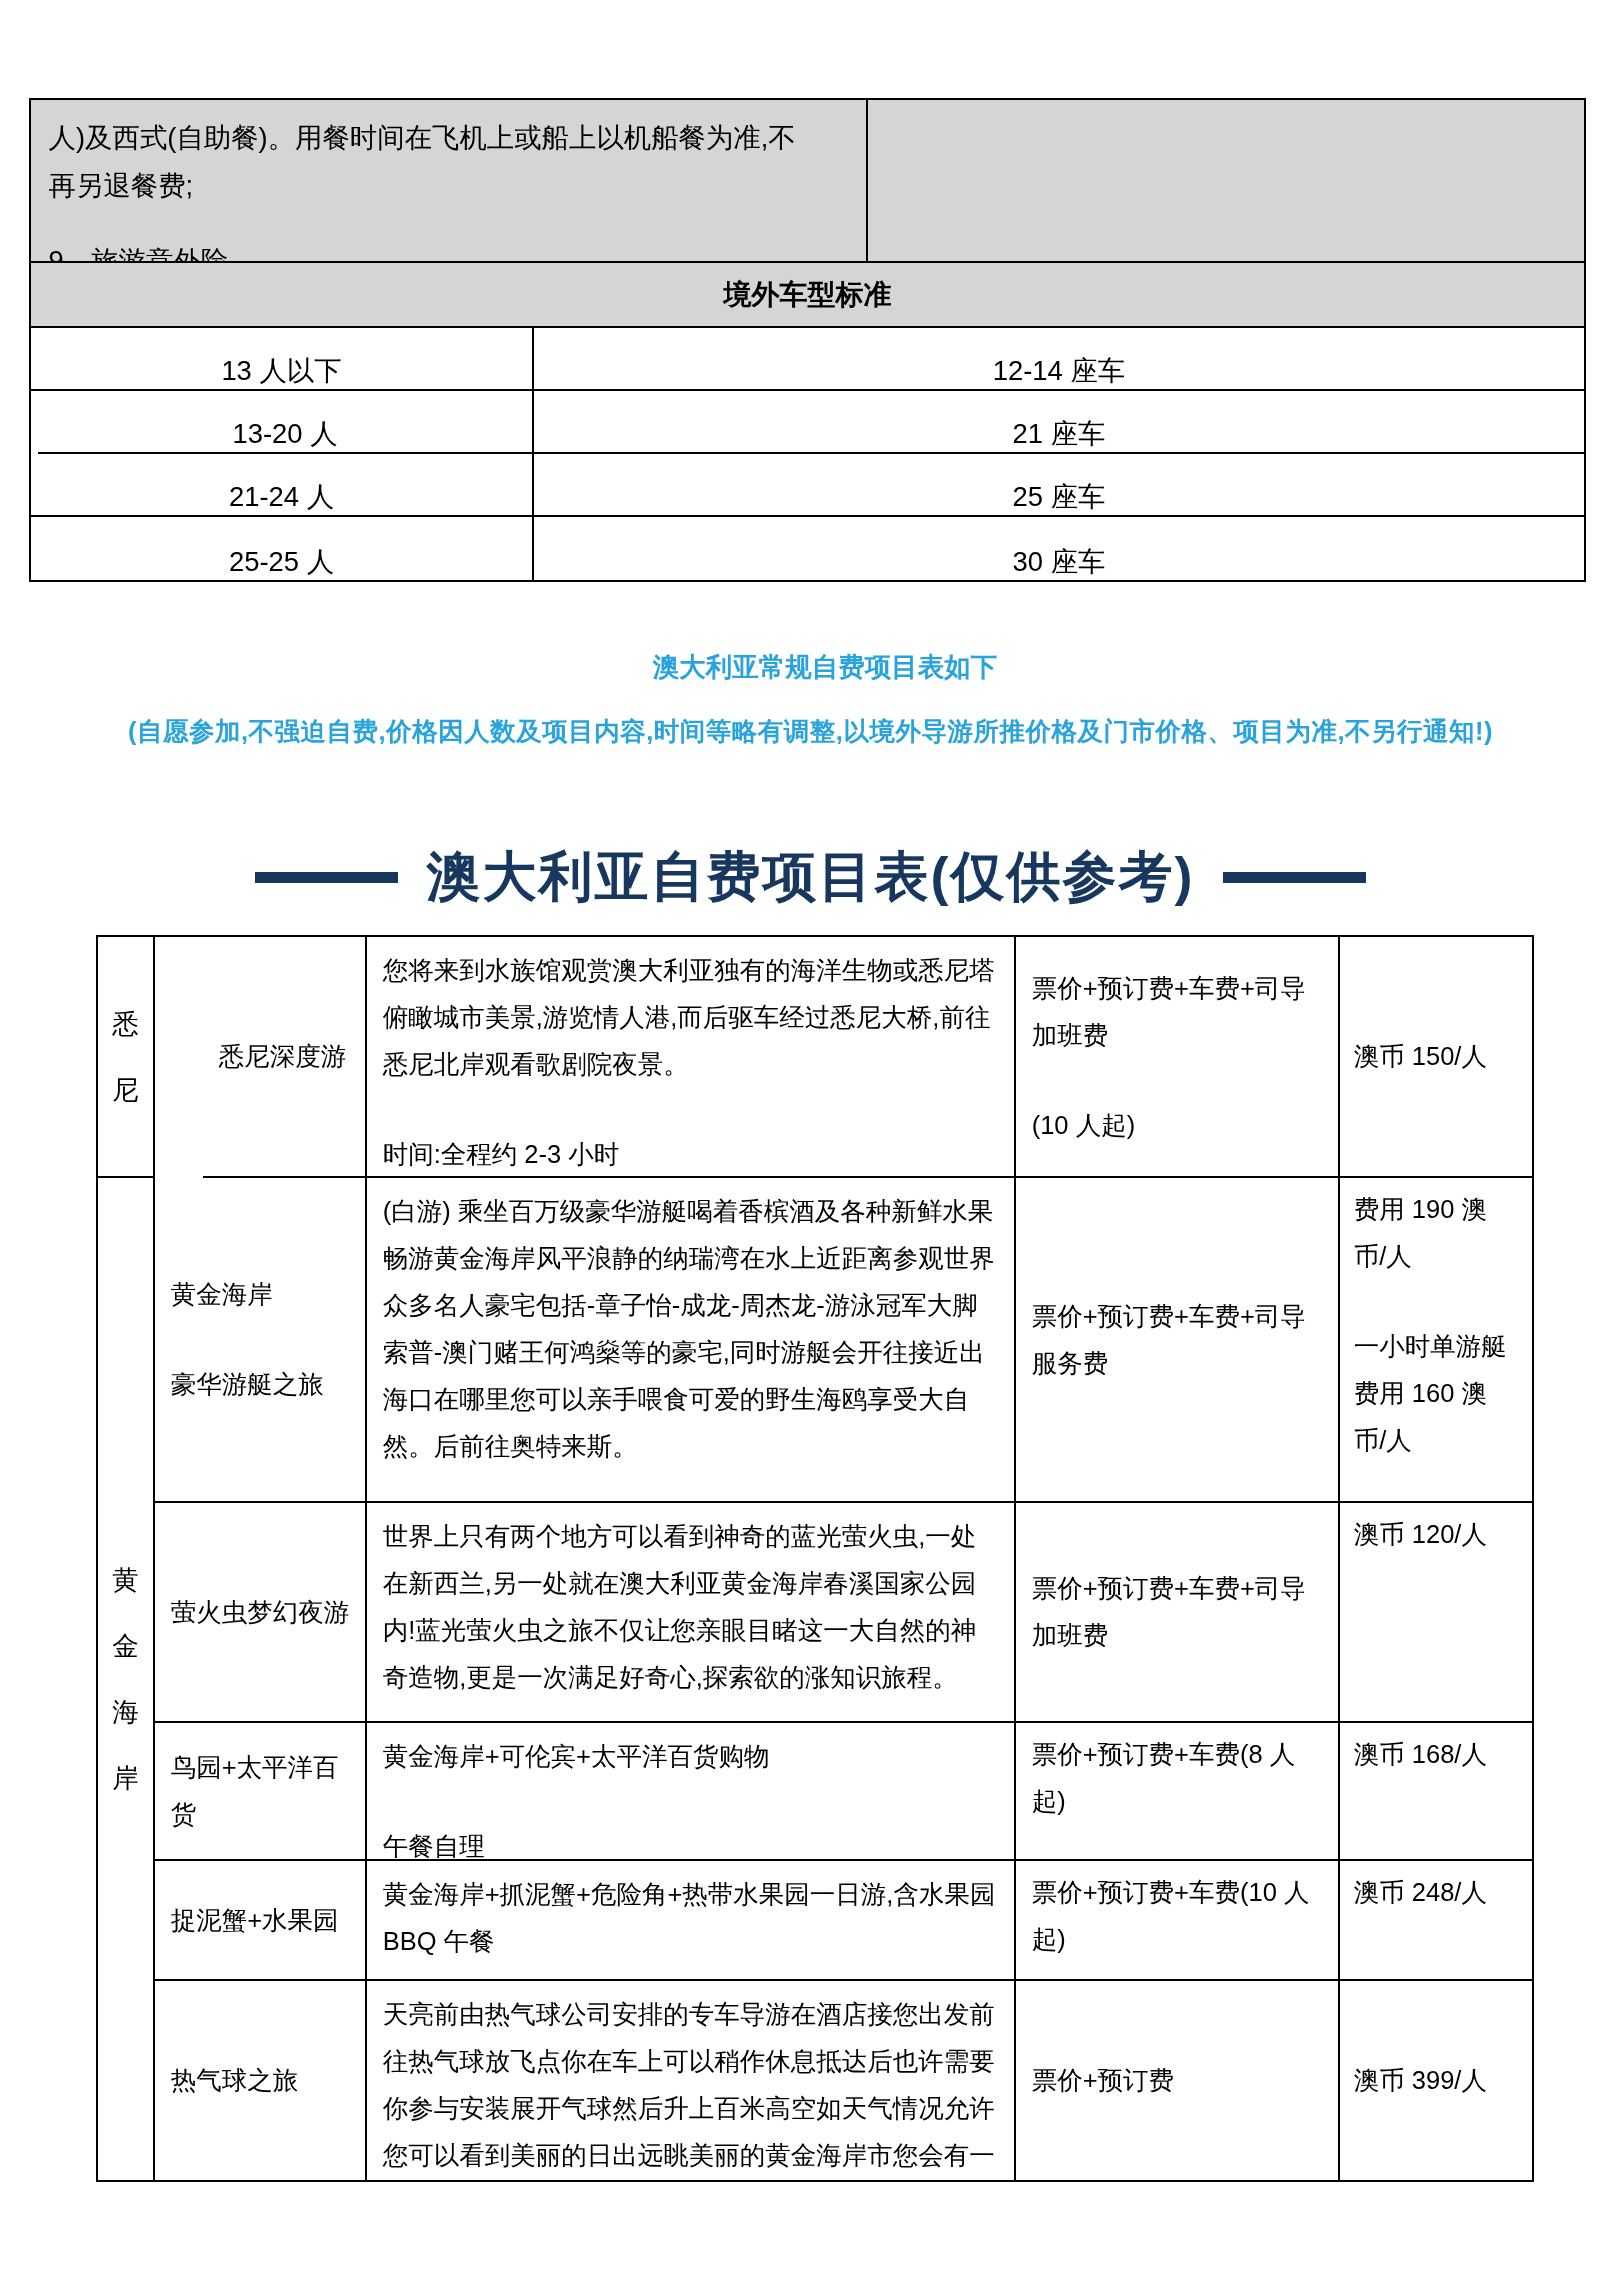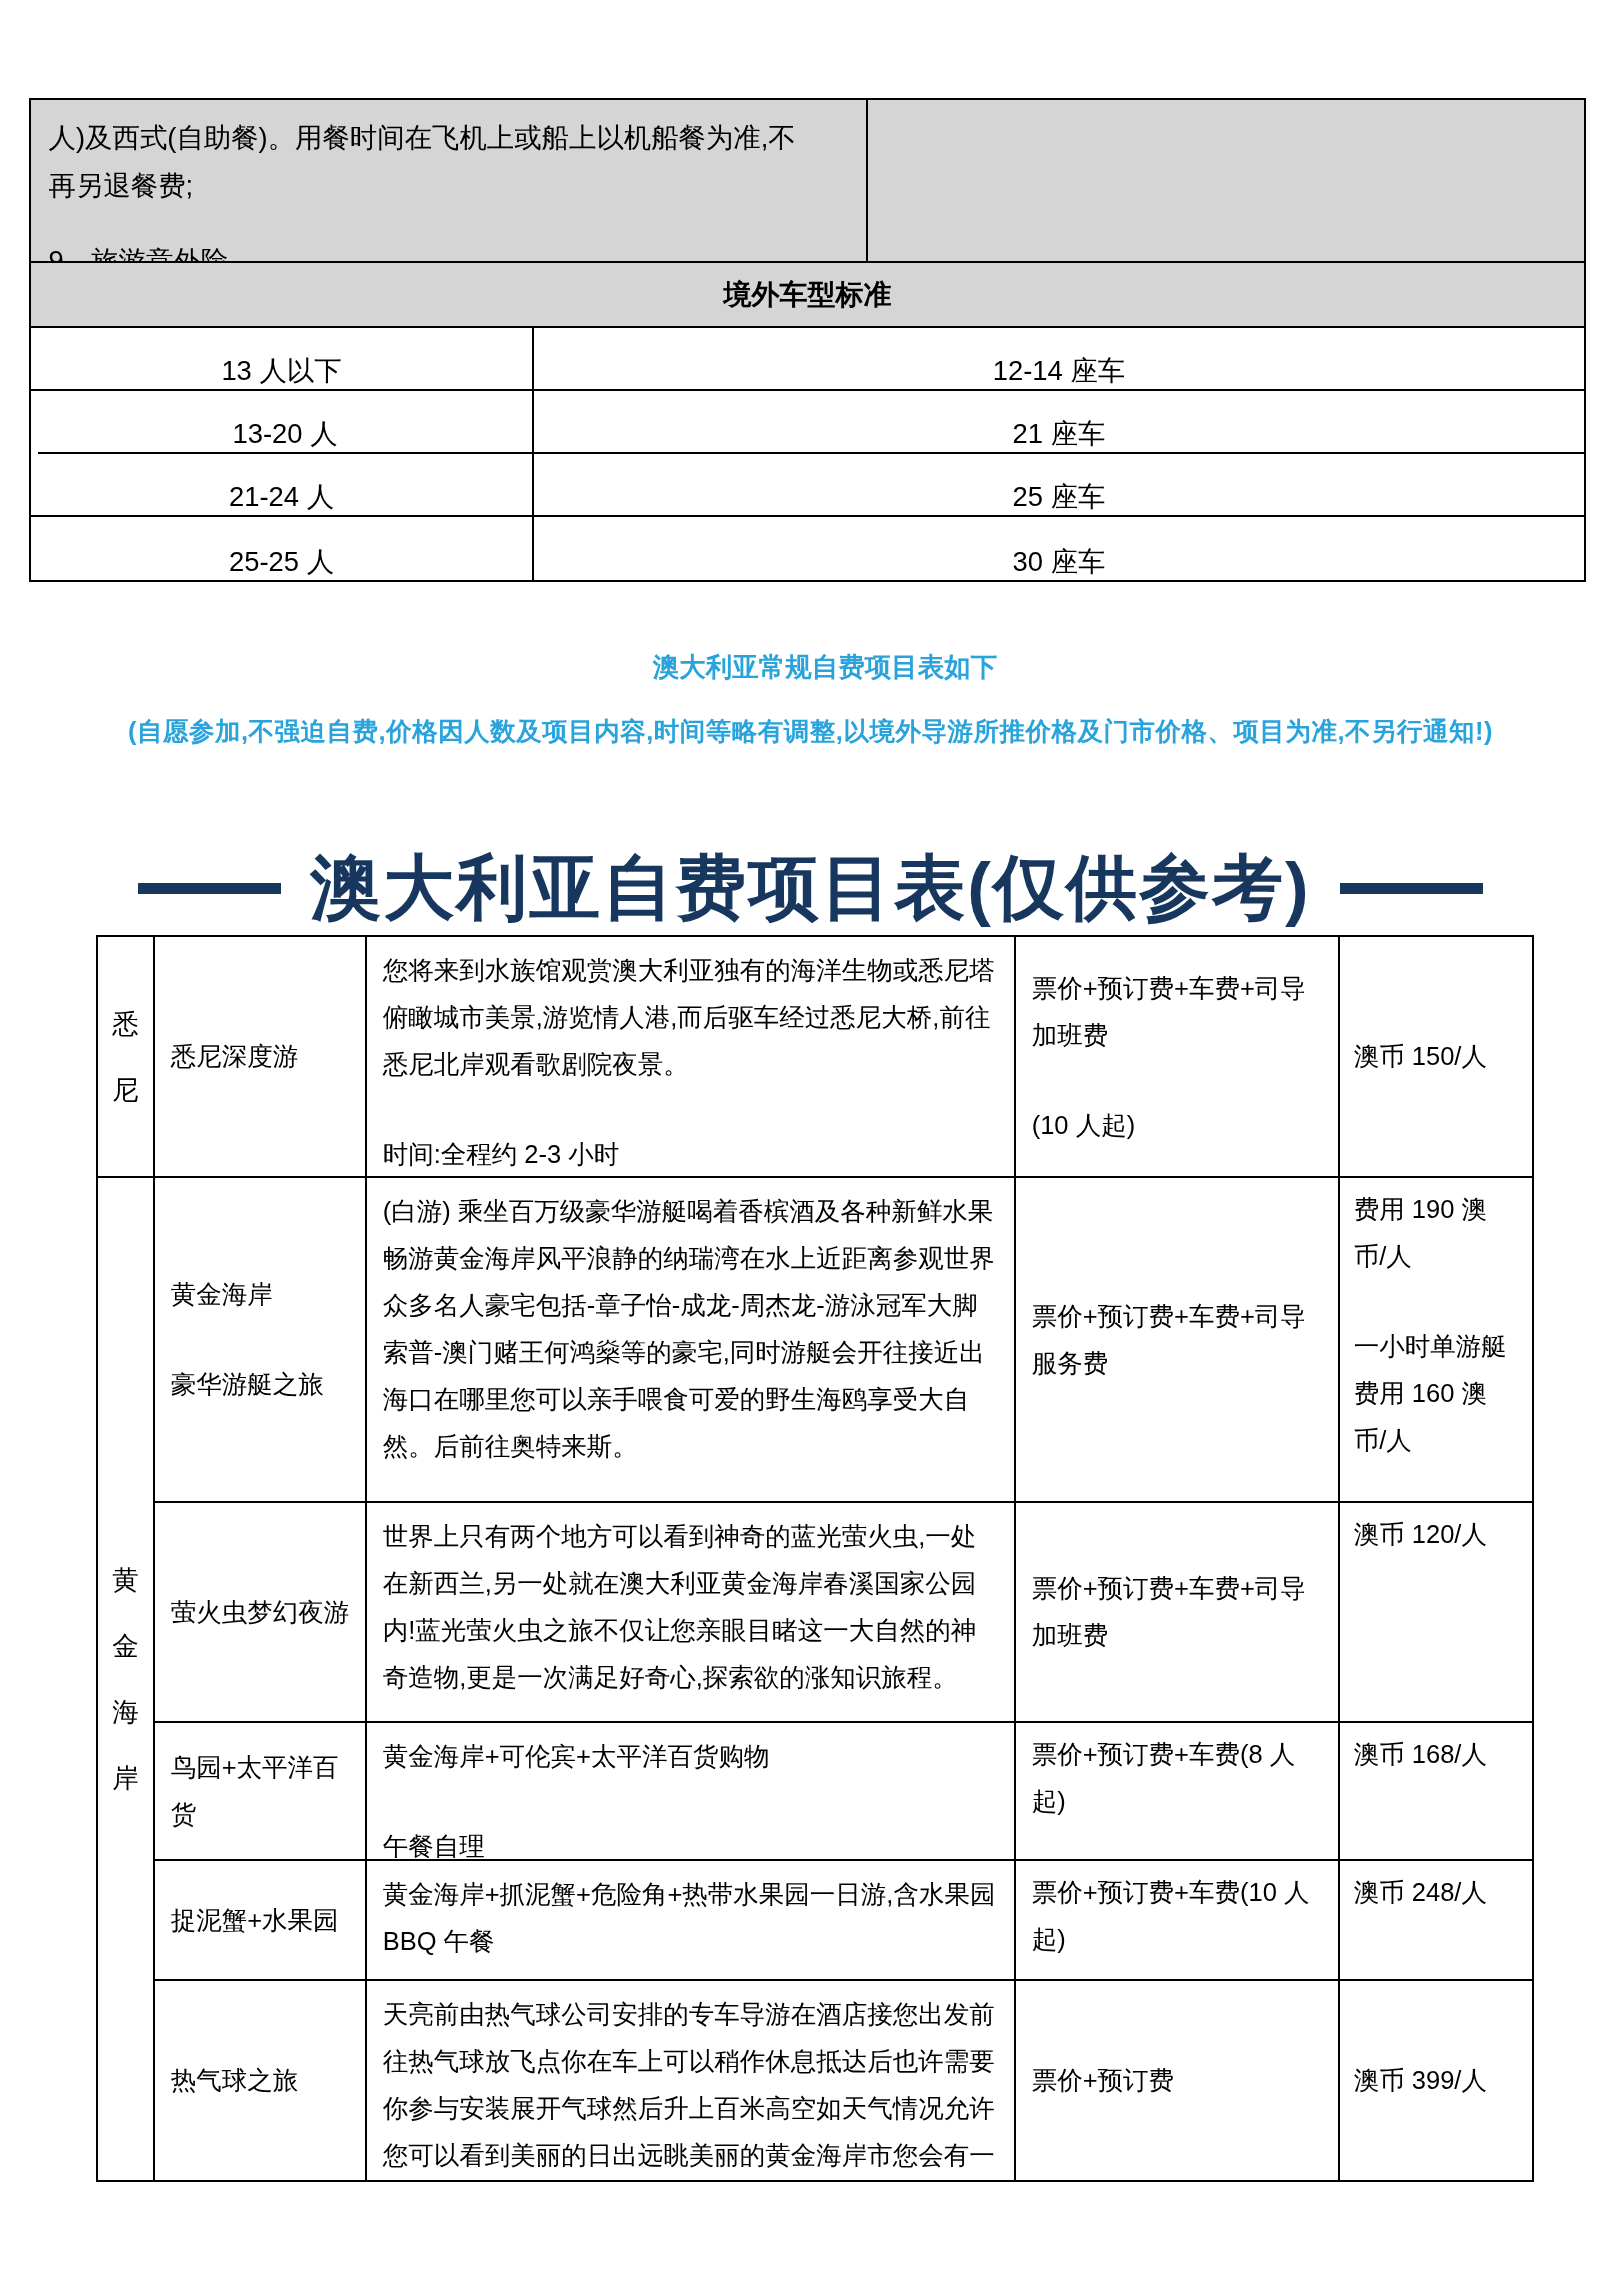--- a/index.html
+++ b/index.html
@@ -51,21 +51,21 @@
   }
   .disclaimer{
     position:absolute;top:714px;left:0;width:1621px;text-align:center;
     color:var(--accent);font-weight:700;font-size:25.5px;letter-spacing:0.5px;
   }
   .title-row{
     position:absolute;top:841px;left:0;width:1621px;
     display:flex;justify-content:center;align-items:center;gap:29px;
     color:var(--navy);
   }
-  .title-text{font-size:71px;font-weight:700;letter-spacing:2px;}
+  .title-text{font-size:54px;font-weight:700;letter-spacing:2px;}
   .dash{width:143px;height:10.8px;background:var(--navy);}
 </style>
 </head>
 <body>
 
 <div class="page">
 
   <div class="grid-table" id="vehicle-table">
       <div class="cell notes-cell gray bb-thick" style="grid-area: 1 / 1 / 2 / 3;">
         <div class="para">人)及西式(自助餐)。用餐时间在飞机上或船上以机船餐为准,不再另退餐费;</div>
@@ -107,21 +107,21 @@
     <span class="dash"></span>
     <span class="title-text">澳大利亚自费项目表(仅供参考)</span>
     <span class="dash"></span>
   </div>
 
   <div class="grid-table" id="items-table">
       <div class="cell icell region-cell" style="grid-area: 1 / 1 / 2 / 2;">
         <div class="region-char">悉</div>
         <div class="region-char">尼</div>
       </div>
-      <div class="cell icell name-cell va-m" style="grid-area: 1 / 2 / 2 / 3;">
+      <div class="cell icell name-cell va-m" style="grid-area: 1 / 2 / 2 / 3; margin-left: 48px;">
         <div class="para">悉尼深度游</div>
       </div>
       <div class="cell icell desc-cell va-t" style="grid-area: 1 / 3 / 2 / 4;">
         <div class="para">您将来到水族馆观赏澳大利亚独有的海洋生物或悉尼塔俯瞰城市美景,游览情人港,而后驱车经过悉尼大桥,前往悉尼北岸观看歌剧院夜景。</div>
         <div class="para">时间:全程约 2-3 小时</div>
       </div>
       <div class="cell icell fee-cell va-m" style="grid-area: 1 / 4 / 2 / 5;">
         <div class="para">票价+预订费+车费+司导加班费</div>
         <div class="para">(10 人起)</div>
       </div>

